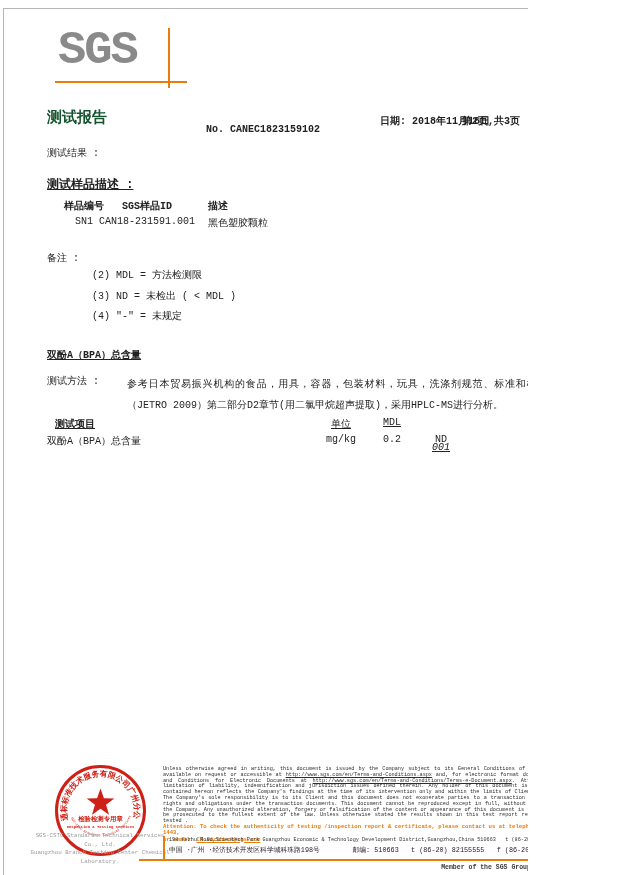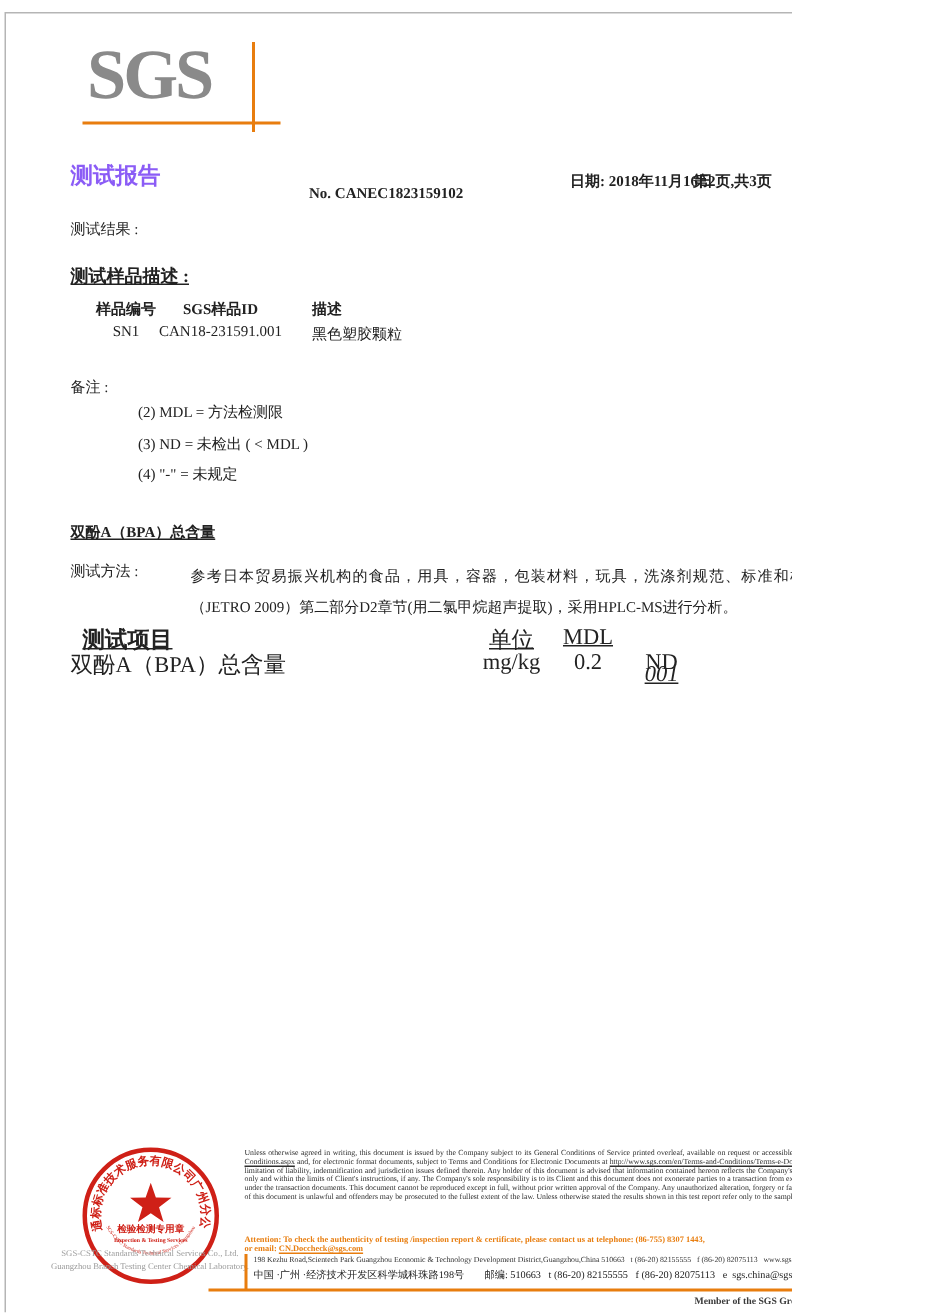--- a/index.html
+++ b/index.html
@@ -1,32 +1,32 @@
 <!DOCTYPE html>
 <html><head>
 <meta charset="utf-8">
 <style>
   html,body{margin:0;padding:0;background:#ffffff;}
   .root{
     position:relative;width:528px;height:875px;overflow:hidden;
     background:#ffffff;
-    font-family:Liberation Serif, serif;
+    font-family:Liberation Mono, monospace;
     color:#222;
   }
   .abs{position:absolute;}
   .page-border{
     left:3px;top:8px;width:597px;height:880px;
     border:1px solid #b5b5b5;background:#ffffff;
   }
   
   .logo-text{left:58px;top:27px;font-size:47px;font-weight:bold;color:#8a8a8a;letter-spacing:-2px;line-height:1;}
   .logo-vline{left:168px;top:28px;width:2px;height:60px;background:#e87d0e;}
   .logo-hline{left:55px;top:81px;width:132px;height:2px;background:#e87d0e;}
   
-  .doc-title{left:47px;top:108px;font-size:15px;font-weight:bold;color:#8b5cf6;}
+  .doc-title{left:47px;top:108px;font-size:15px;font-weight:bold;color:#14532d;}
   .report-no{left:206px;top:124px;font-size:10px;font-weight:bold;}
   .report-date{left:380px;top:114px;font-size:10px;font-weight:bold;}
   .page-info{left:462px;top:114px;font-size:10px;font-weight:bold;}
   
   .results-label{left:47px;top:146px;font-size:10px;}
   .sample-desc-heading{left:47px;top:176px;font-size:12px;font-weight:bold;text-decoration:underline;text-align:center;}
   .notes-label{left:47px;top:251px;font-size:10px;}
   .notes{left:92px;top:266px;font-size:10px;line-height:20.5px;}
   .bpa-heading{left:47px;top:348px;font-size:10px;font-weight:bold;text-decoration:underline;}
   .method-label{left:47px;top:374px;font-size:10px;}
@@ -34,21 +34,21 @@
   
   .sample-table{left:48px;top:199px;width:330px;height:36px;font-size:10px;}
   .sample-table .cell{position:absolute;white-space:nowrap;}
   .st-h{font-weight:bold;}
   .st-c1{left:36px;transform:translateX(-50%);}
   .st-c2{left:99px;transform:translateX(-50%);}
   .st-c3{left:160px;}
   .st-row1{top:0;}
   .st-row2{top:17px;}
   
-  .result-table{left:47px;top:417px;width:420px;height:36px;font-size:15px;}
+  .result-table{left:47px;top:417px;width:420px;height:36px;font-size:10px;}
   .result-table .cell{position:absolute;white-space:nowrap;}
   .rt-u{text-decoration:underline;}
   .rt-i{font-style:italic;margin-top:25px;}
   .rt-h1{left:8px;top:0;font-weight:bold;}
   .rt-c2{left:294px;transform:translateX(-50%);}
   .rt-c3{left:345px;transform:translateX(-50%);}
   .rt-c4{left:394px;transform:translateX(-50%);}
   .rt-row1{top:0;}
   .rt-row2{top:17px;}
   .rt-d1{left:0;top:17px;}

